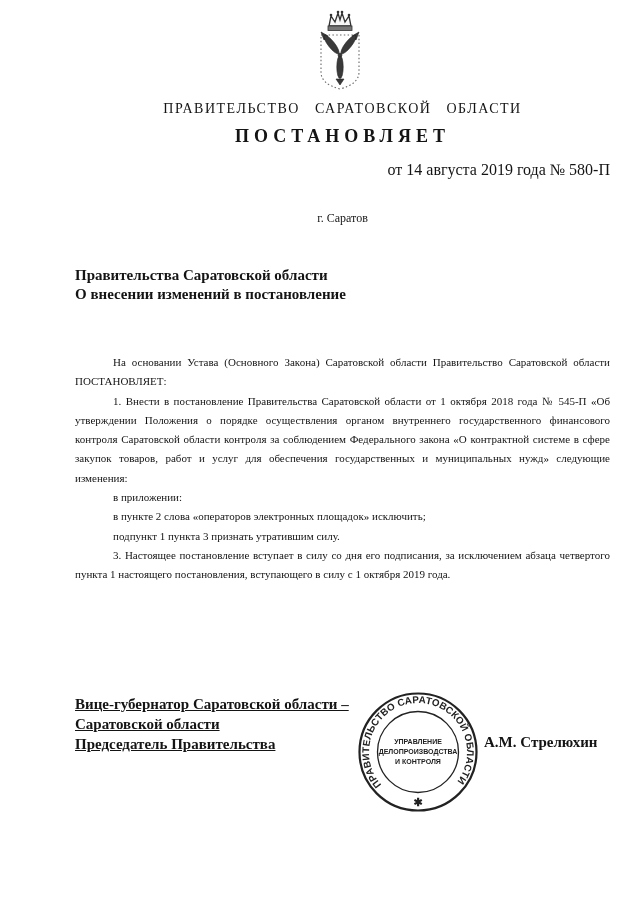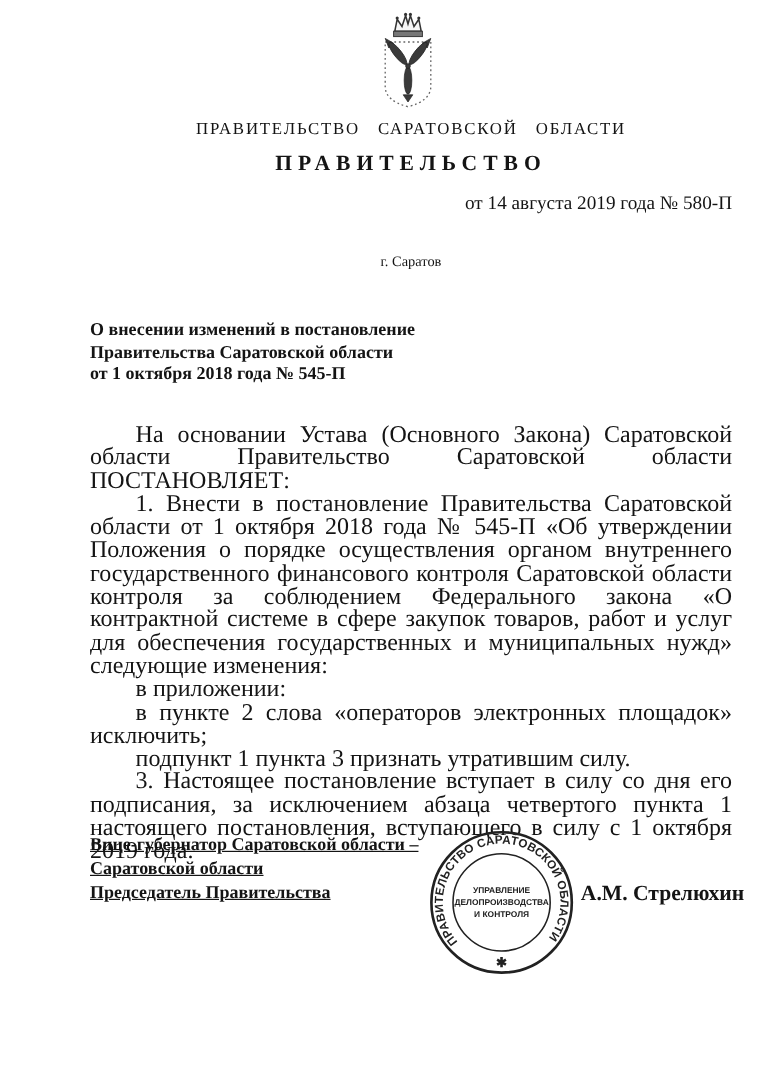--- a/index.html
+++ b/index.html
@@ -23,30 +23,30 @@
   .city{
     position:absolute;left:75px;width:535px;top:211px;
     font-size:12px;text-align:center;
   }
   .title{
     position:absolute;left:75px;top:266px;
     font-size:15px;font-weight:bold;line-height:18.5px;
   }
   .bodytext{
     position:absolute;left:75px;width:535px;top:353px;
-    font-size:20px;line-height:19.3px;text-align:justify;
+    font-size:11px;line-height:19.3px;text-align:justify;
   }
   .para{text-indent:38px;margin:0;}
   .sig{
     position:absolute;left:75px;top:694px;
     font-size:15px;font-weight:bold;line-height:20px;text-decoration:underline;
   }
   .sig-name{
     position:absolute;left:484px;top:734px;
-    font-size:18px;font-weight:bold;white-space:nowrap;
+    font-size:15px;font-weight:bold;white-space:nowrap;
   }
   .coat{position:absolute;left:302px;top:8px;}
   .stamp{position:absolute;left:356px;top:690px;}
   .stamp text{font-family:"Liberation Sans", sans-serif;fill:#222;}
 </style>
 </head>
 <body>
 
 <div class="page">
 
@@ -68,28 +68,27 @@
       <ellipse cx="29.5" cy="36.5" rx="11.5" ry="3.2" transform="rotate(52 29.5 36.5)"></ellipse>
       <path d="M57,24 L50,28 L54,32 Z"></path>
       <ellipse cx="46.5" cy="36.5" rx="11.5" ry="3.2" transform="rotate(-52 46.5 36.5)"></ellipse>
       <ellipse cx="38" cy="59" rx="3.2" ry="11.5"></ellipse>
       <path d="M34,71 L42,71 L38,77 Z"></path>
       <circle cx="38" cy="47" r="2"></circle>
     </g>
   </svg>
 
   <div class="org">ПРАВИТЕЛЬСТВО САРАТОВСКОЙ ОБЛАСТИ</div>
-  <div class="doctype">ПРАВИТЕЛЬСТВО</div>
+  <div class="doctype">ПОСТАНОВЛЯЕТ</div>
   <div class="dateline">от 14 августа 2019 года № 580-П</div>
   <div class="city">г. Саратов</div>
 
   <div class="title">
+    <div>Правительства Саратовской области</div>
     <div>О внесении изменений в постановление</div>
-    <div>Правительства Саратовской области</div>
-    <div>от 1 октября 2018 года № 545-П</div>
   </div>
 
   <div class="bodytext">
     <p class="para">На основании Устава (Основного Закона) Саратовской области Правительство Саратовской области ПОСТАНОВЛЯЕТ:</p>
     <p class="para">1. Внести в постановление Правительства Саратовской области от 1 октября 2018 года № 545-П «Об утверждении Положения о порядке осуществления органом внутреннего государственного финансового контроля Саратовской области контроля за соблюдением Федерального закона «О контрактной системе в сфере закупок товаров, работ и услуг для обеспечения государственных и муниципальных нужд» следующие изменения:</p>
     <p class="para">в приложении:</p>
     <p class="para">в пункте 2 слова «операторов электронных площадок» исключить;</p>
     <p class="para">подпункт 1 пункта 3 признать утратившим силу.</p>
     <p class="para">3. Настоящее постановление вступает в силу со дня его подписания, за исключением абзаца четвертого пункта 1 настоящего постановления, вступающего в силу с 1 октября 2019 года.</p>
   </div>

